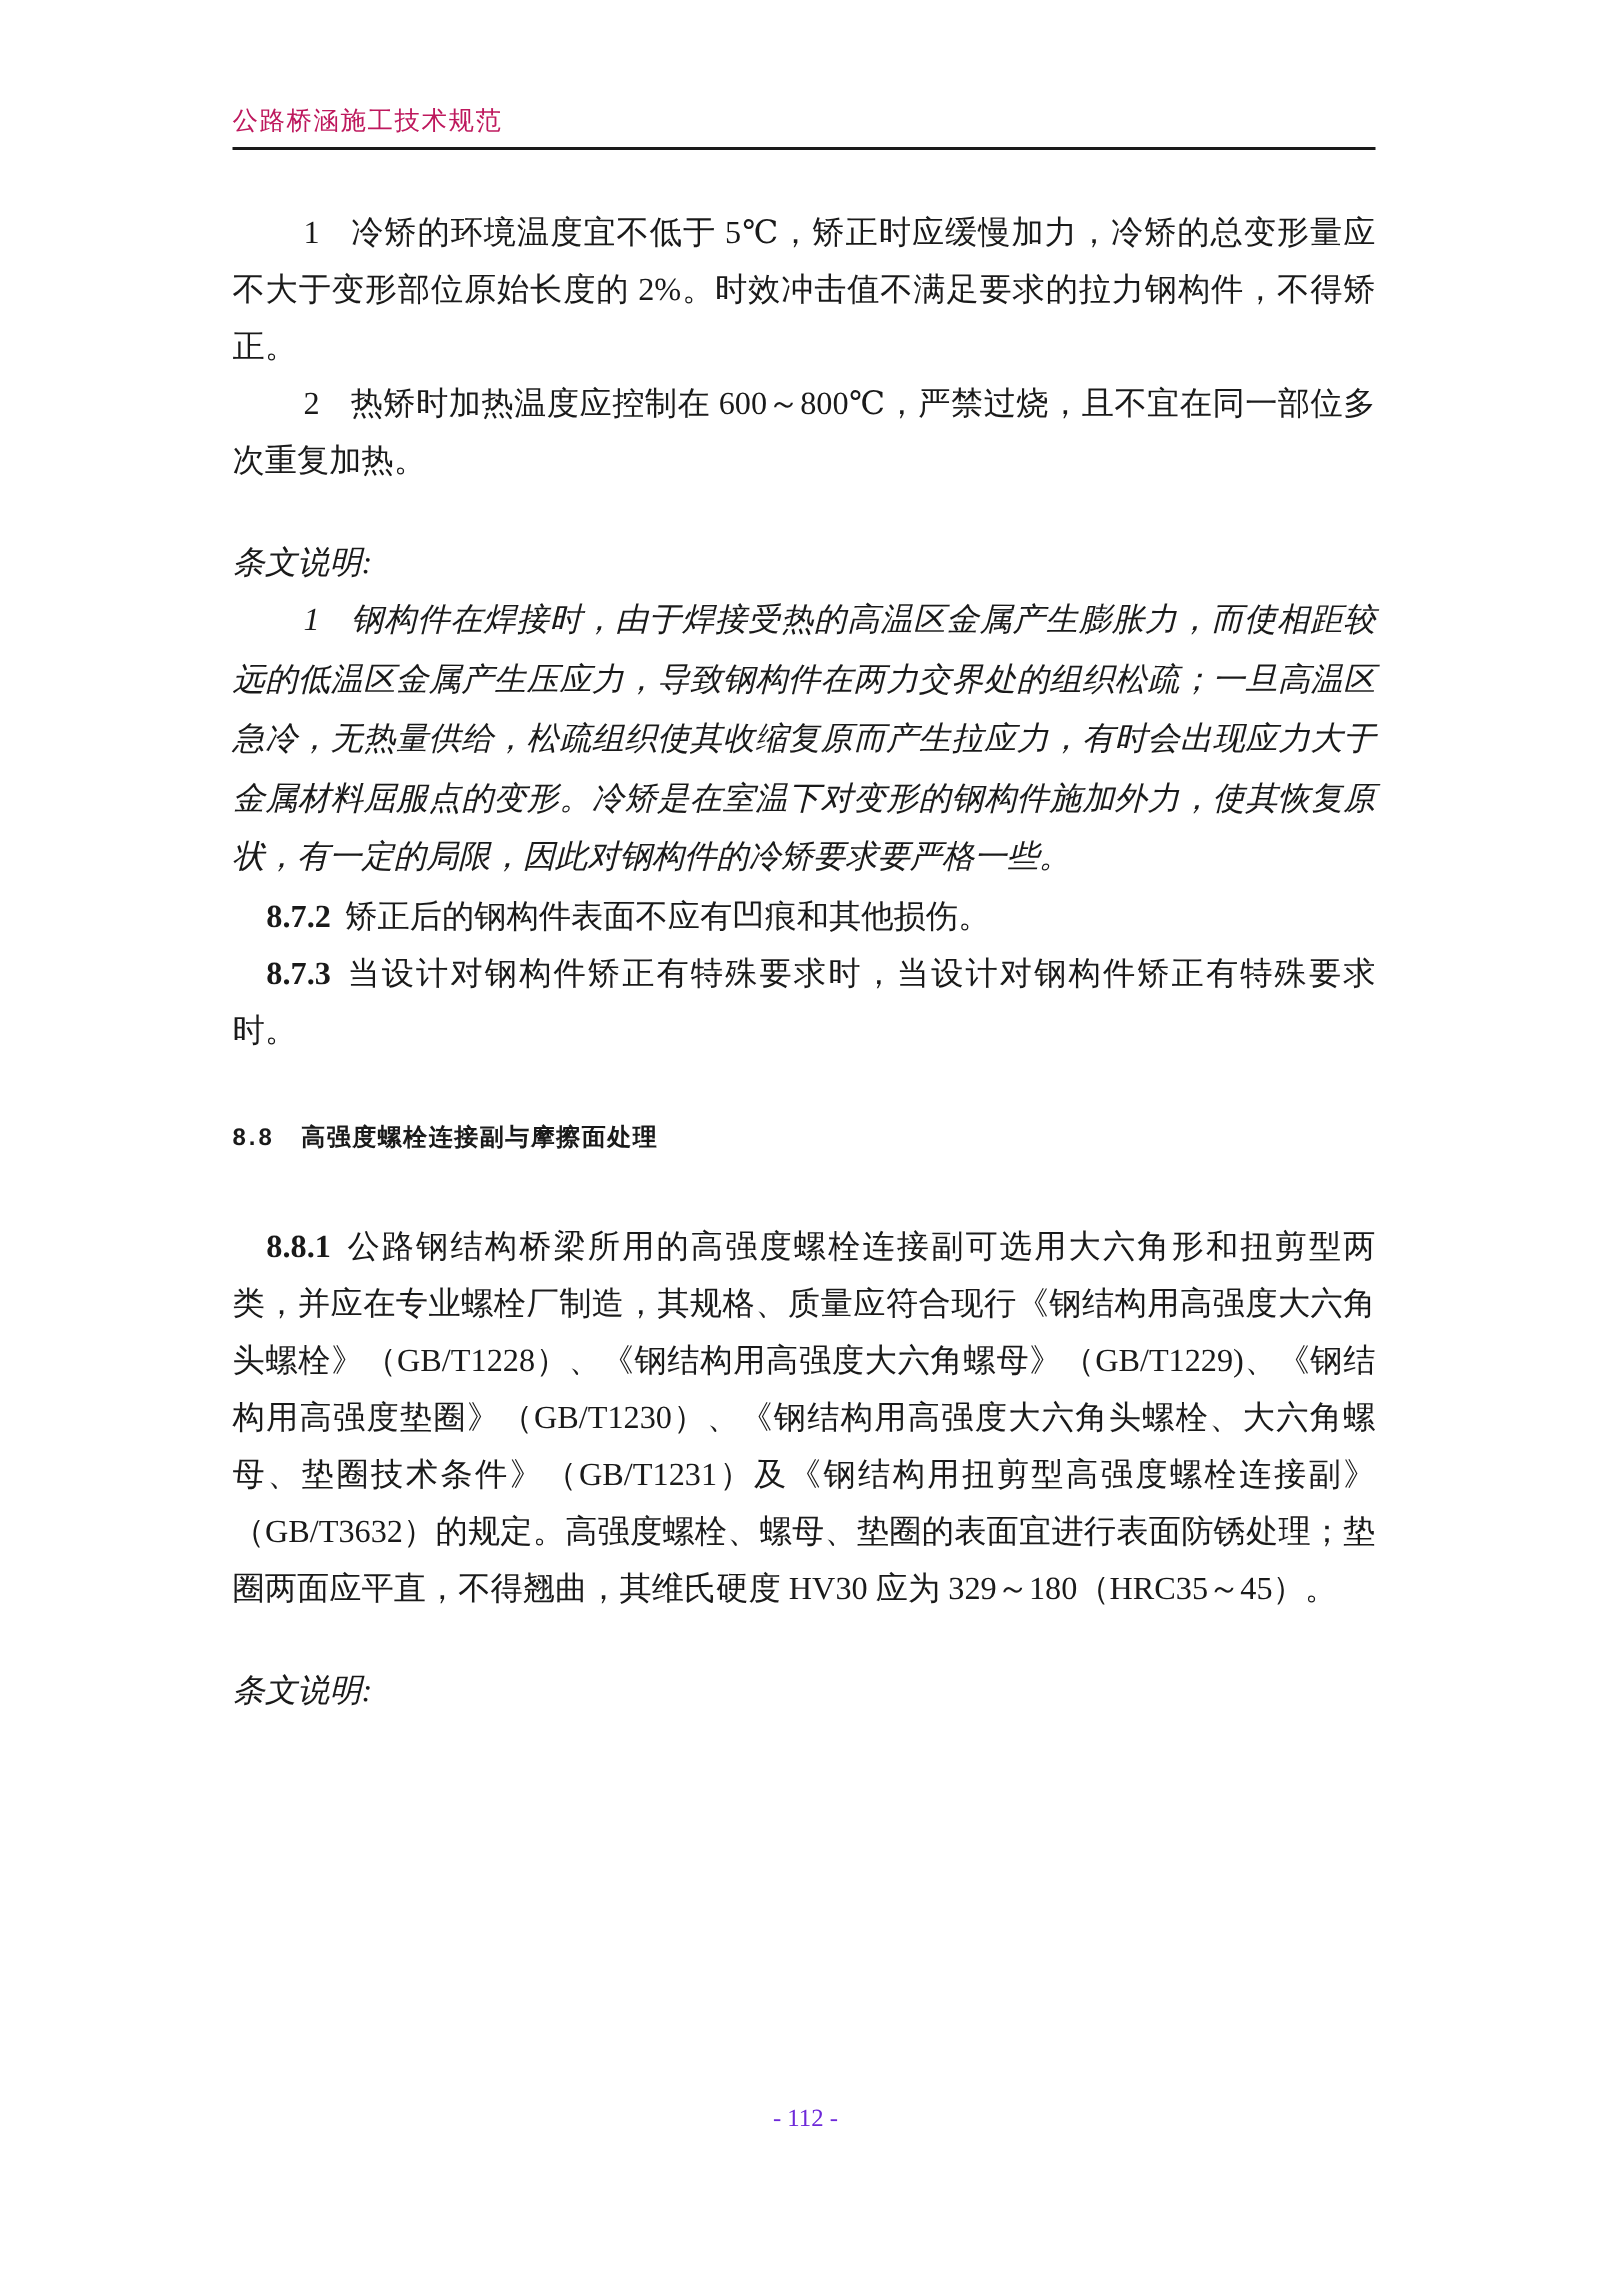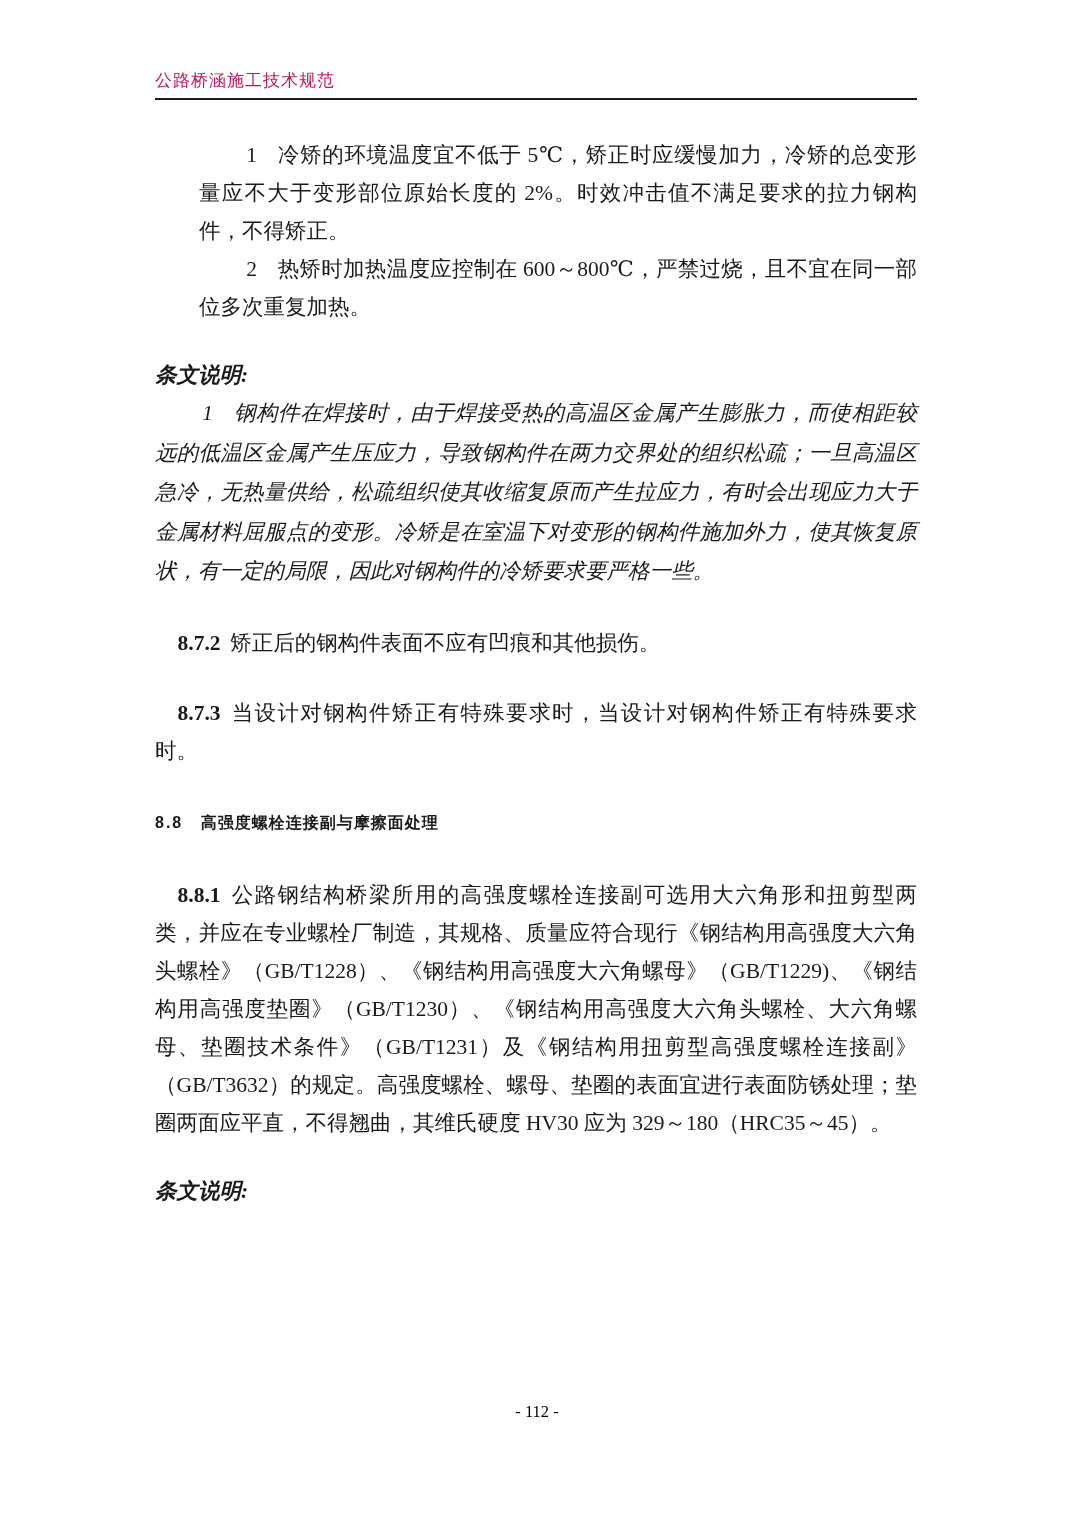--- a/index.html
+++ b/index.html
@@ -38,33 +38,33 @@
   
   .doc-body {
     padding-top: 36px;
     font-size: 21.5px;
     line-height: 38px;
     text-align: justify;
     text-align-last: left;
   }
   p { margin: 0; }
   
-  .num-item { text-indent: 2.2em; margin-left: 44px; }
+  .num-item { text-indent: 2.2em; }
   .num-item .inum { margin-right: 0.95em; }
   
-  .clause { text-indent: 1.05em; margin-top: 32px; }
+  .clause { text-indent: 1.05em; }
   .clause .cnum {
     font-weight: bold;
     margin-right: 0.45em;
     font-family: "Liberation Serif", "DejaVu Serif", serif;
   }
   
   .notes { margin-top: 30px; }
   .note-label {
-    font-weight: bold;
+    font-weight: normal;
     font-style: italic;
     text-indent: 0;
     line-height: 38px;
   }
   .note-para {
     font-style: italic;
     text-indent: 2.2em;
     line-height: 39.5px;
   }
   .note-para .inum { margin-right: 0.95em; }
@@ -84,21 +84,21 @@
     letter-spacing: 2px;
   }
   
   .page-footer {
     position: absolute;
     left: 0;
     right: 0;
     top: 1402px;
     text-align: center;
     font-size: 16.5px;
-    color: #000000;
+    color: #6d28d9;
     font-family: "Liberation Serif", "DejaVu Serif", serif;
   }
 </style>
 </head>
 <body>
 
 <div class="page">
 
   <header class="page-header">
     <div class="running-title">公路桥涵施工技术规范</div>

